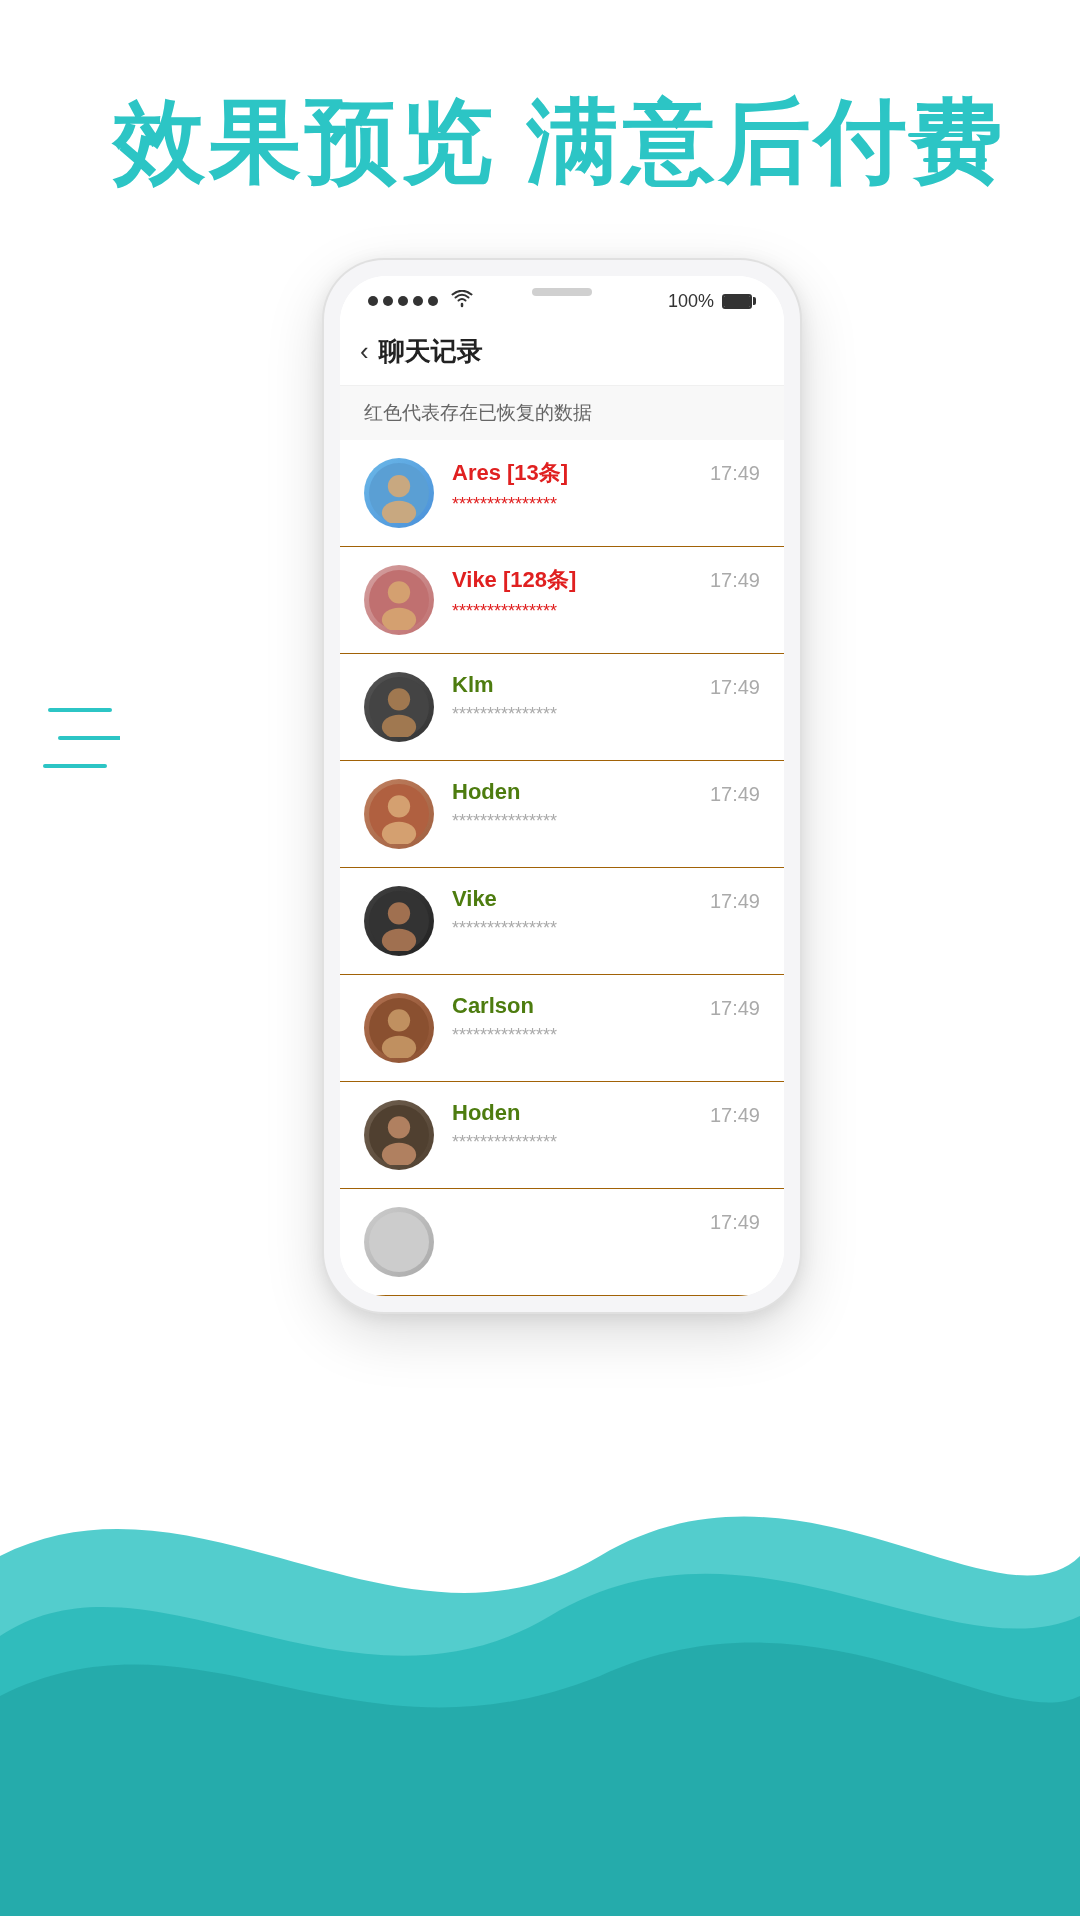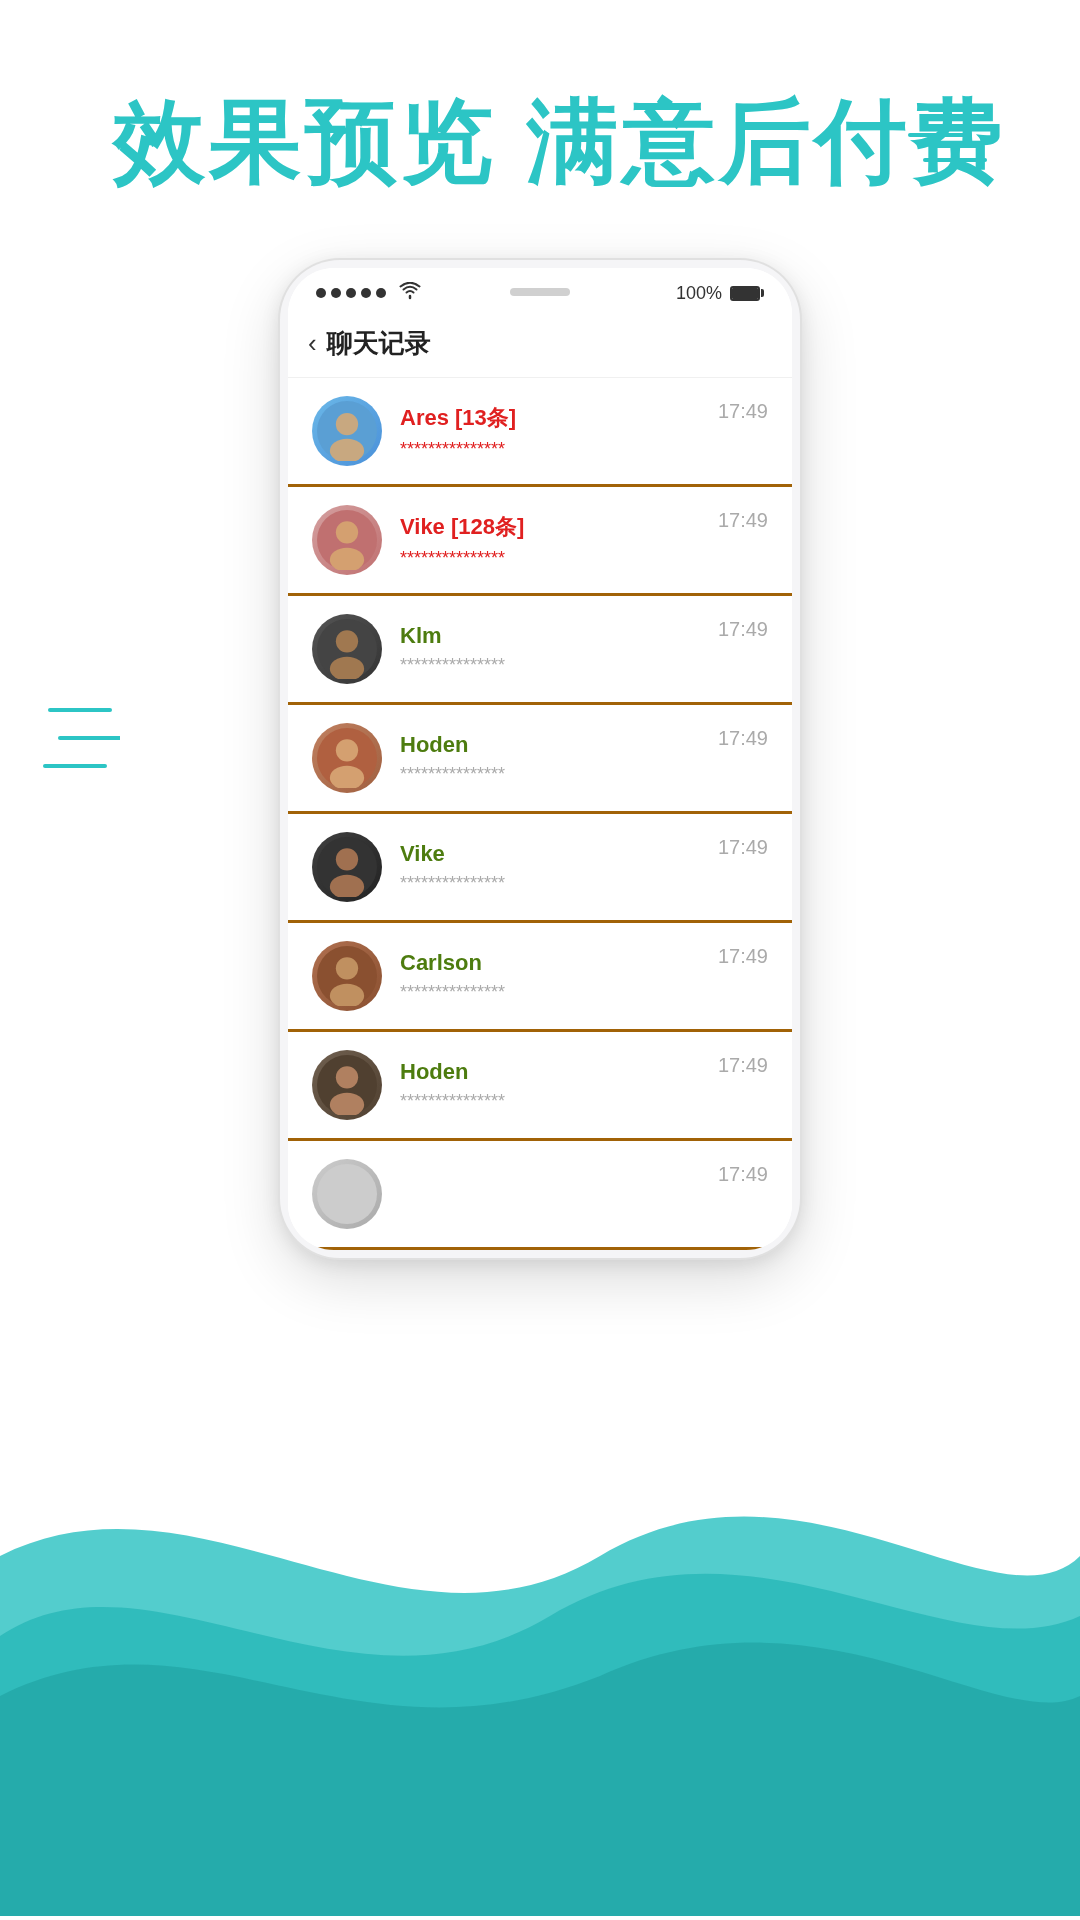--- a/index.html
+++ b/index.html
@@ -68,26 +68,27 @@
       top: 260px;
       left: 50%;
       transform: translateX(-50%);
       width: 520px;
       z-index: 10;
     }
 
     .phone-frame {
       background: #f5f5f7;
       border-radius: 60px;
-      padding: 8px;
+      padding: 16px;
       box-shadow:
         0 0 0 2px #e0e0e0,
         0 20px 60px rgba(0,0,0,0.15),
         0 4px 20px rgba(0,0,0,0.1);
       position: relative;
+      margin-left: 44px;
     }
 
     
     .phone-speaker {
       position: absolute;
       top: 28px;
       left: 50%;
       transform: translateX(-50%);
       width: 60px;
       height: 8px;
@@ -198,23 +199,22 @@
       color: #666;
     }
 
     
     .chat-list {
       background: #fff;
     }
 
     .chat-item {
       display: flex;
-      align-items: center;
       padding: 18px 24px;
-      border-bottom: 3px solid #a16207;
+      border-bottom: 1px solid #a16207;
       gap: 18px;
     }
 
     .avatar {
       width: 70px;
       height: 70px;
       border-radius: 50%;
       flex-shrink: 0;
       overflow: hidden;
       display: flex;
@@ -333,20 +333,21 @@
             <div class="battery-tip"></div>
           </div>
         </div>
       </div>
 
       <div class="nav-bar">
         <div class="back-btn">‹</div>
         <div class="nav-title">聊天记录</div>
       </div>
 
+      <div class="info-bar">红色代表存在已恢复的数据</div>
 
       <div class="chat-list" id="chat-list">
       <div class="chat-item">
             <div class="avatar avatar-ares">
               <svg viewBox="0 0 70 70" width="70" height="70">
                 <circle cx="35" cy="35" r="35" fill="#5a9fd4"></circle>
                 <circle cx="35" cy="27" r="13" fill="#c8a880"></circle>
                 <ellipse cx="35" cy="58" rx="20" ry="14" fill="#c8a880"></ellipse>
               </svg>
             </div>

